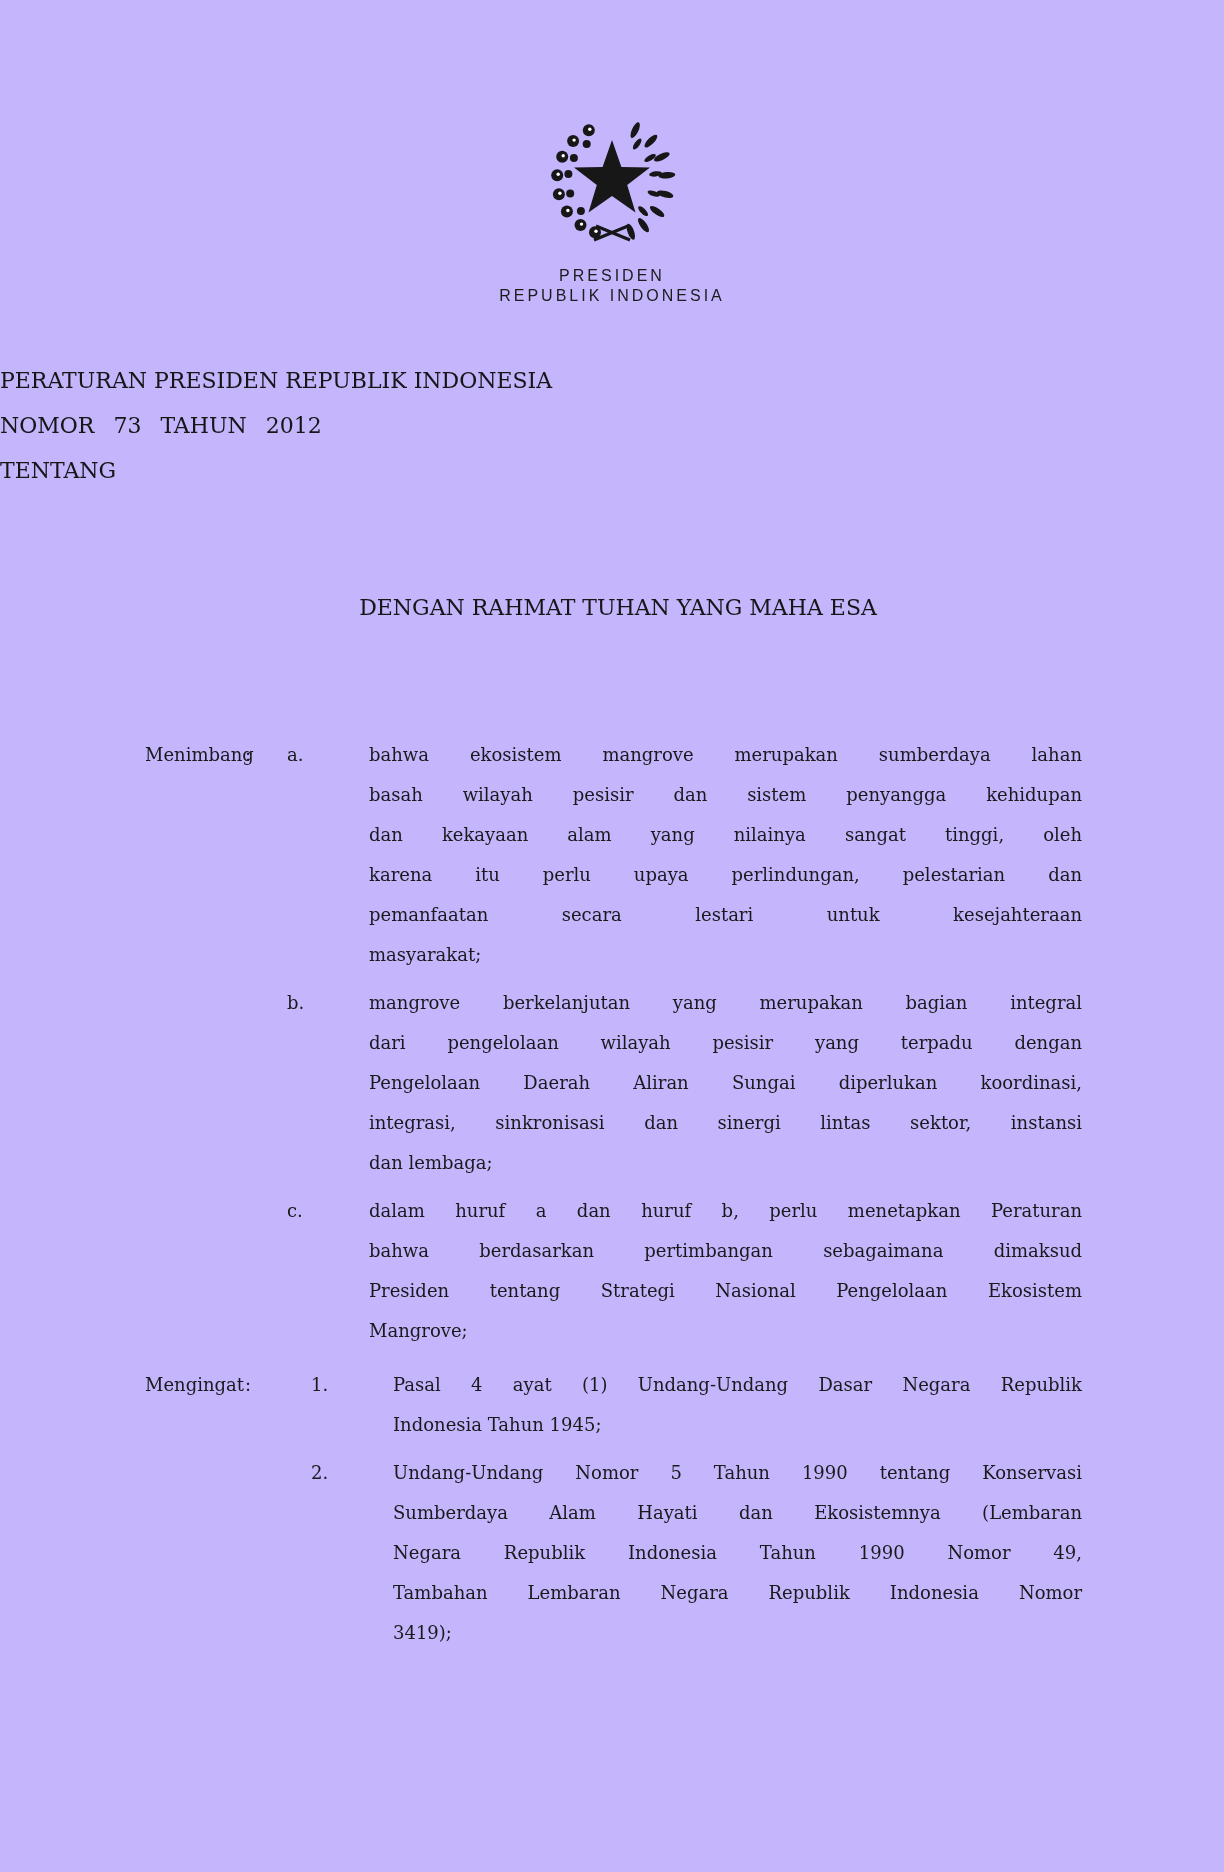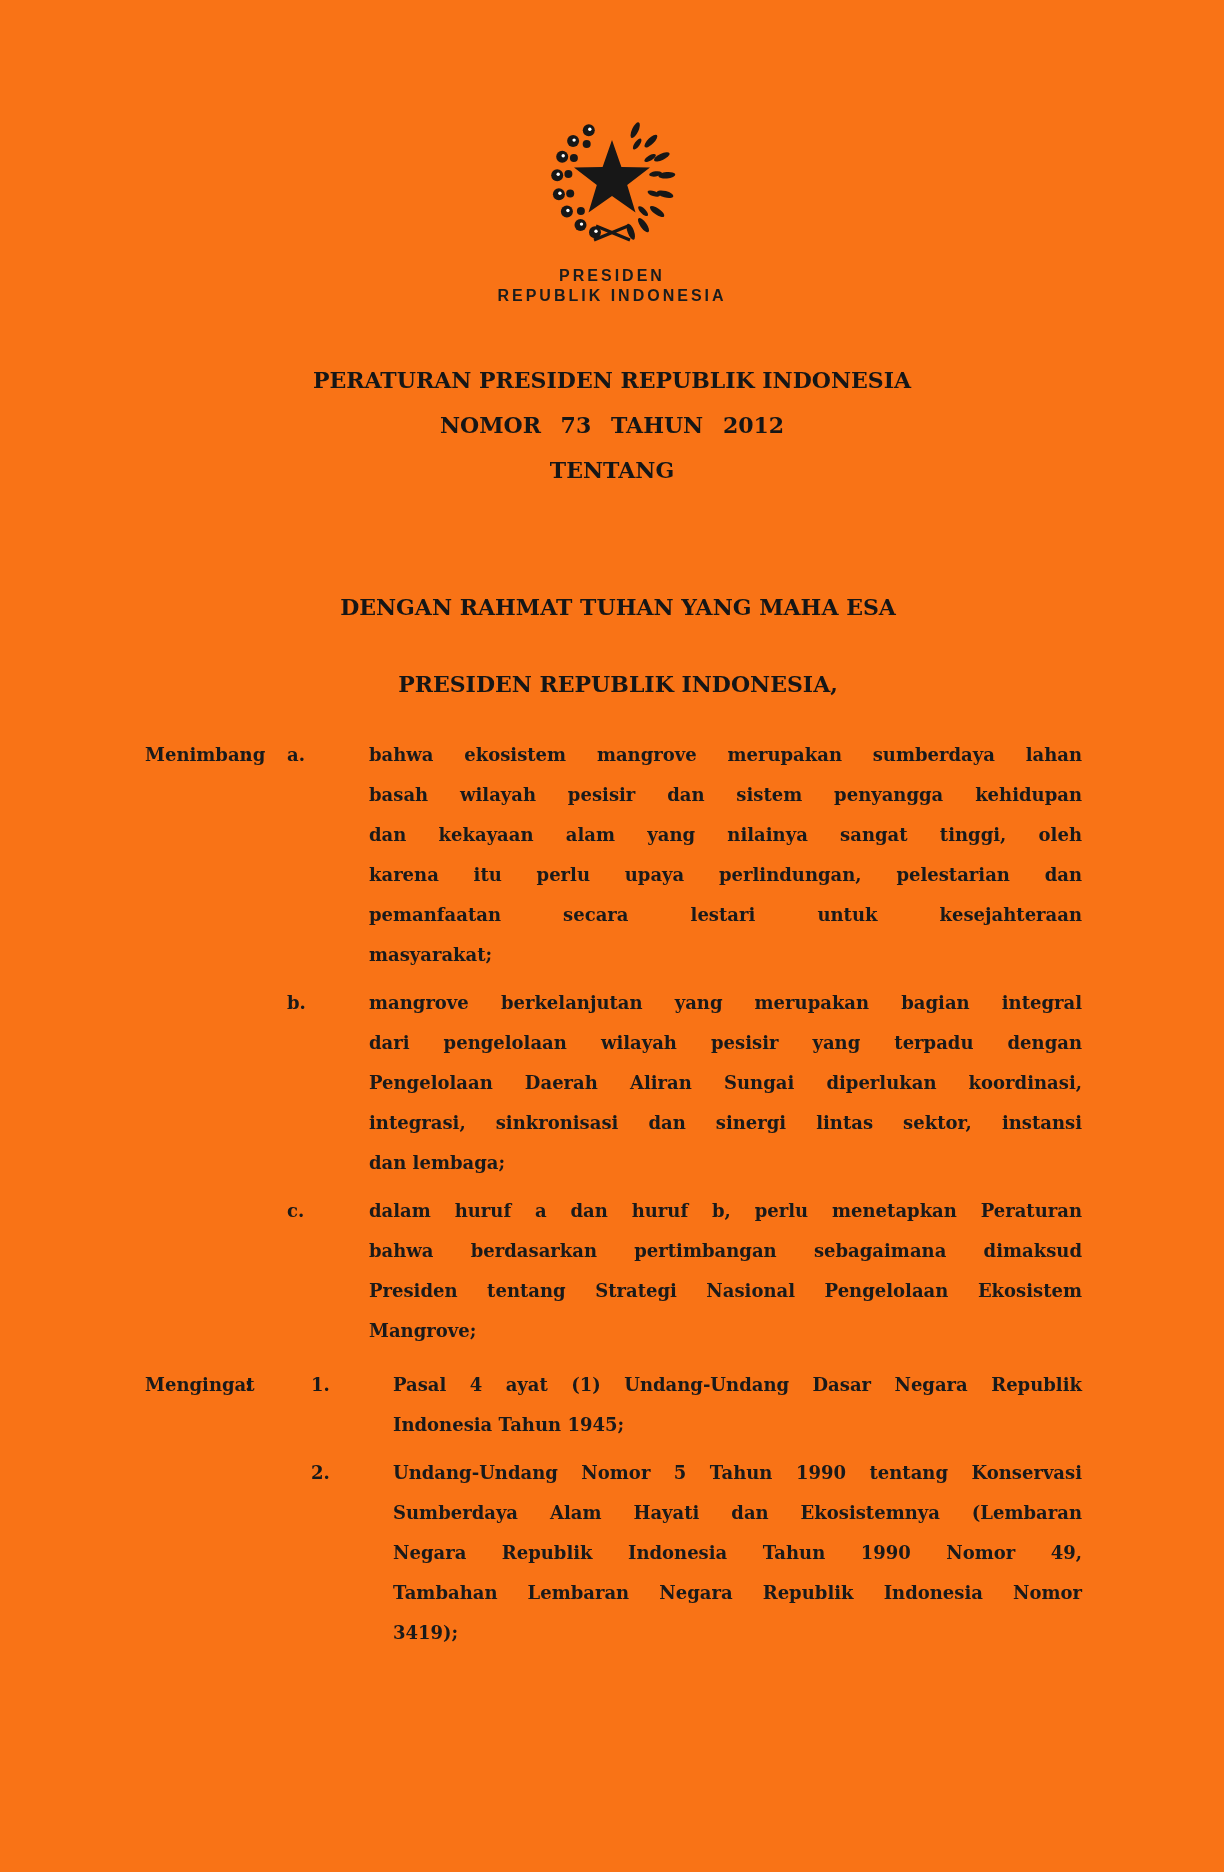--- a/index.html
+++ b/index.html
@@ -1,29 +1,29 @@
 <!DOCTYPE html>
 <html><head>
 <meta charset="utf-8">
 <style>
   html,body { margin:0; padding:0; background:#ffffff; }
   .page {
-    position:relative; width:1224px; height:1872px; background:#f97316;
-    font-family:"DejaVu Serif", serif; color:#1a1a1a; overflow:hidden;font-weight:bold;
+    position:relative; width:1224px; height:1872px; background:#c4b5fd;
+    font-family:"DejaVu Serif", serif; color:#1a1a1a; overflow:hidden;
   }
   
   .letterhead { position:absolute; top:122px; left:0; right:0; text-align:center; }
   .emblem { display:block; margin:0 auto; }
   .letterhead-caption {
     margin-top:14px; font-family:"Liberation Sans", sans-serif;
     font-size:16px; line-height:20px; letter-spacing:3px; color:#1c1c1c;
   }
   
   .title-block {
-    position:absolute; top:358px; left:0; right:0; text-align:center;
+    position:absolute; top:358px; left:0; right:0; text-align:left;
     font-size:22px; line-height:45px; color:#161616;
   }
   .spread { word-spacing:12px; }
   .spread-sm { word-spacing:3px; }
   .centerline {
     position:absolute; left:12px; right:0; text-align:center;
     font-size:22px; line-height:45px; color:#161616;
   }
   .invocation { top:585px; }
   .authority { top:662px; }
@@ -100,21 +100,20 @@
     </div>
   </div>
 
   <div class="title-block">
     <div>PERATURAN PRESIDEN REPUBLIK INDONESIA</div>
     <div class="spread">NOMOR 73 TAHUN 2012</div>
     <div>TENTANG</div>
   </div>
 
   <div class="centerline invocation">DENGAN RAHMAT TUHAN YANG MAHA ESA</div>
-  <div class="centerline authority">PRESIDEN REPUBLIK INDONESIA,</div>
 
   <div class="body">
 
     <div class="sec">
       <div class="sec-label">
         <span>Menimbang</span>
         <span class="colon">:</span>
       </div>
       <div class="items">
 

